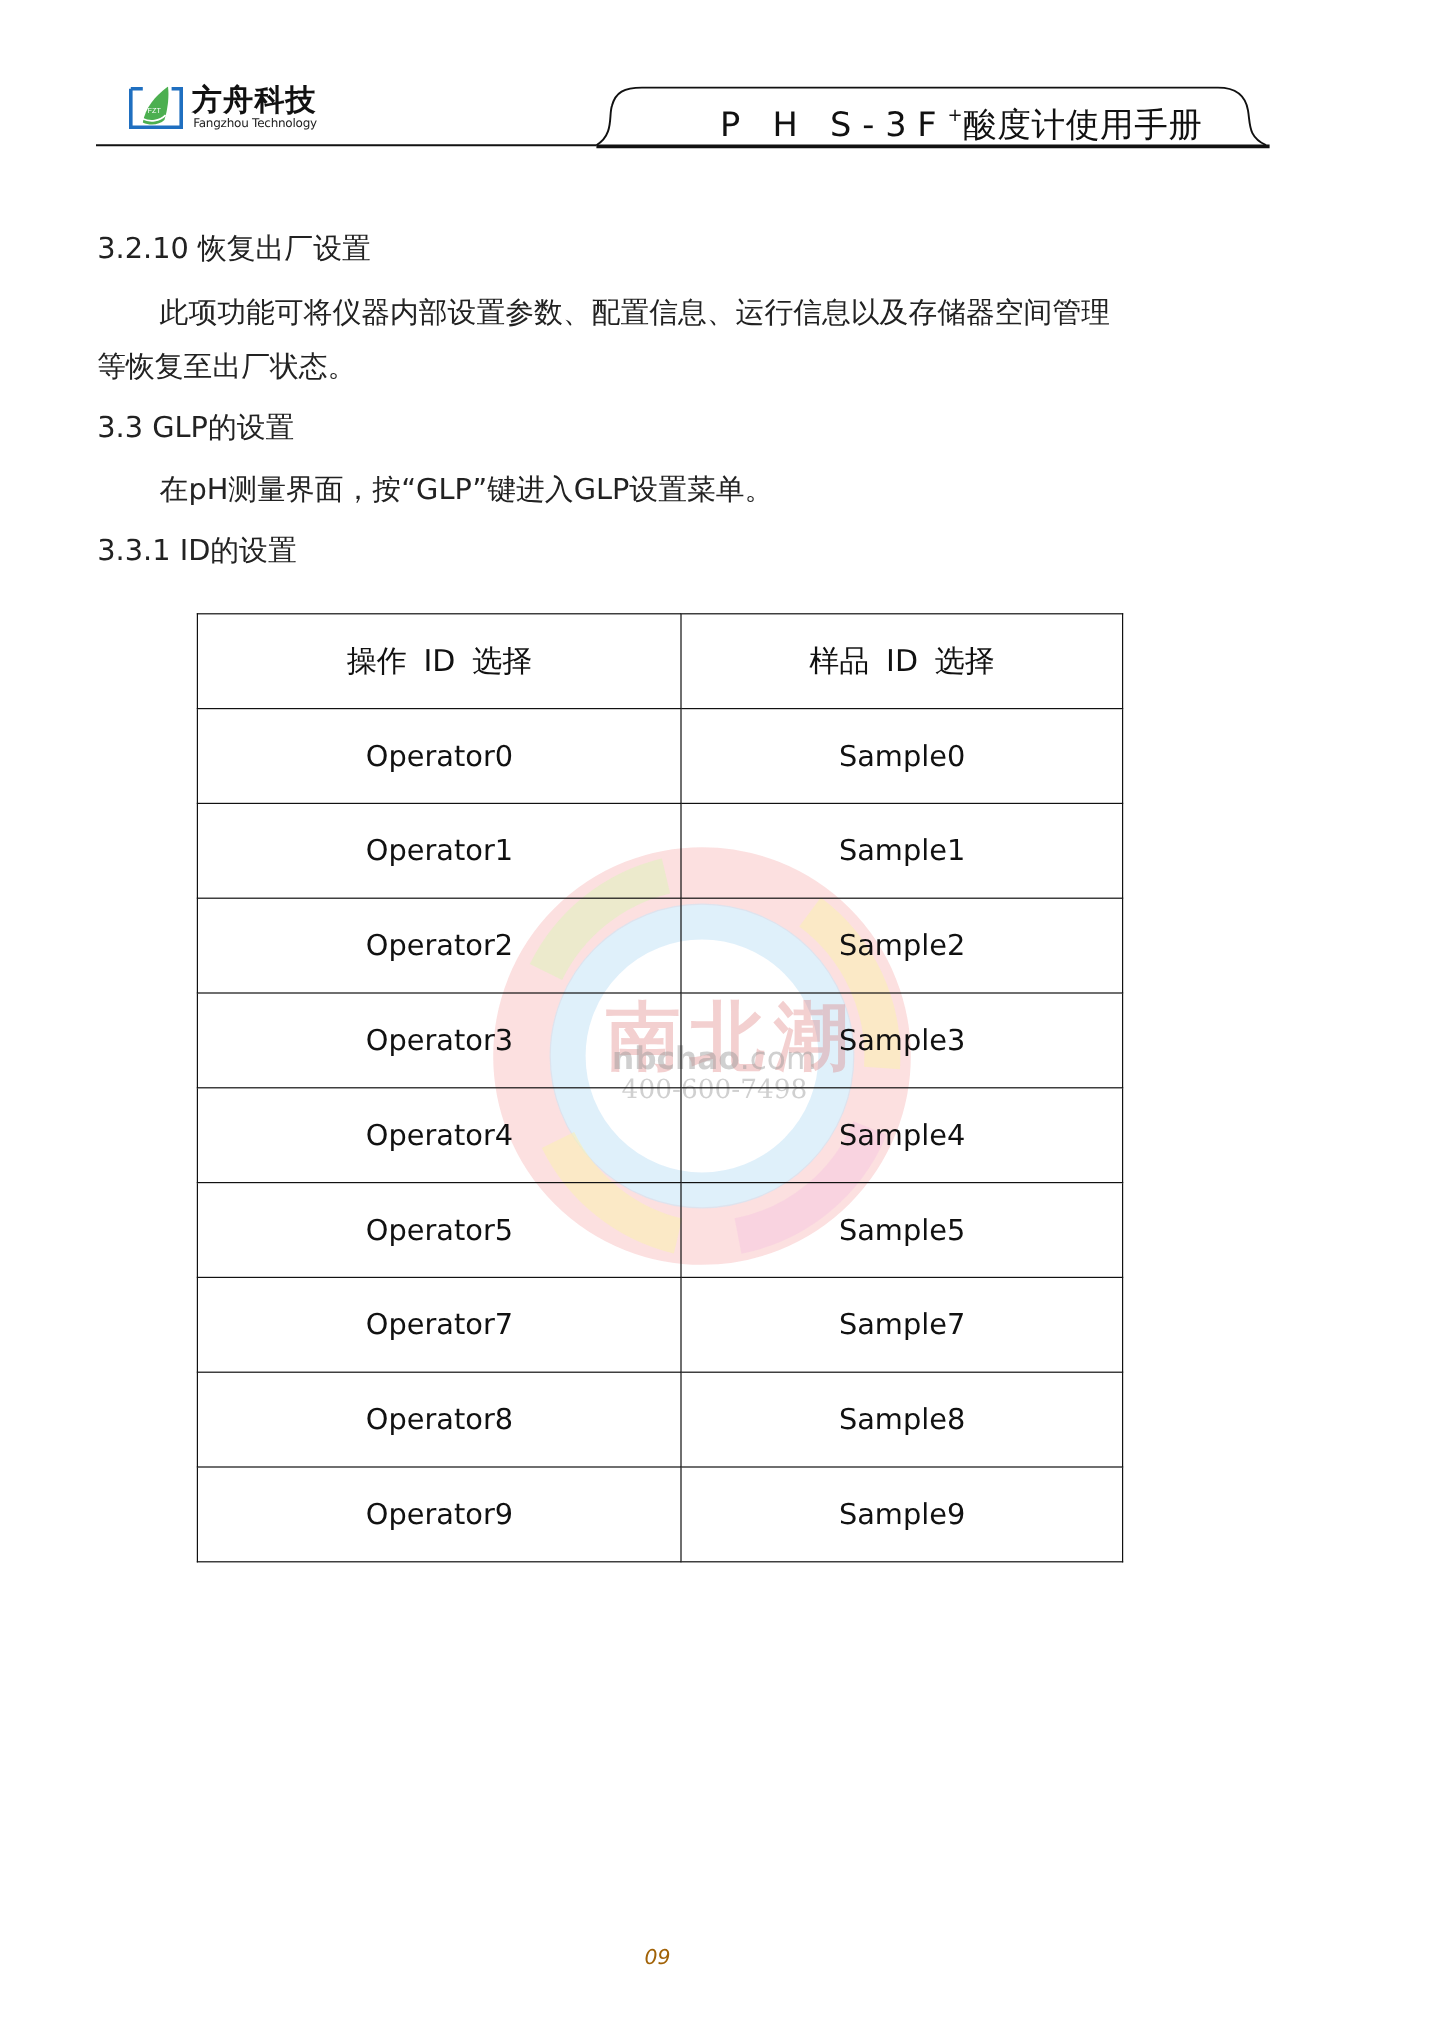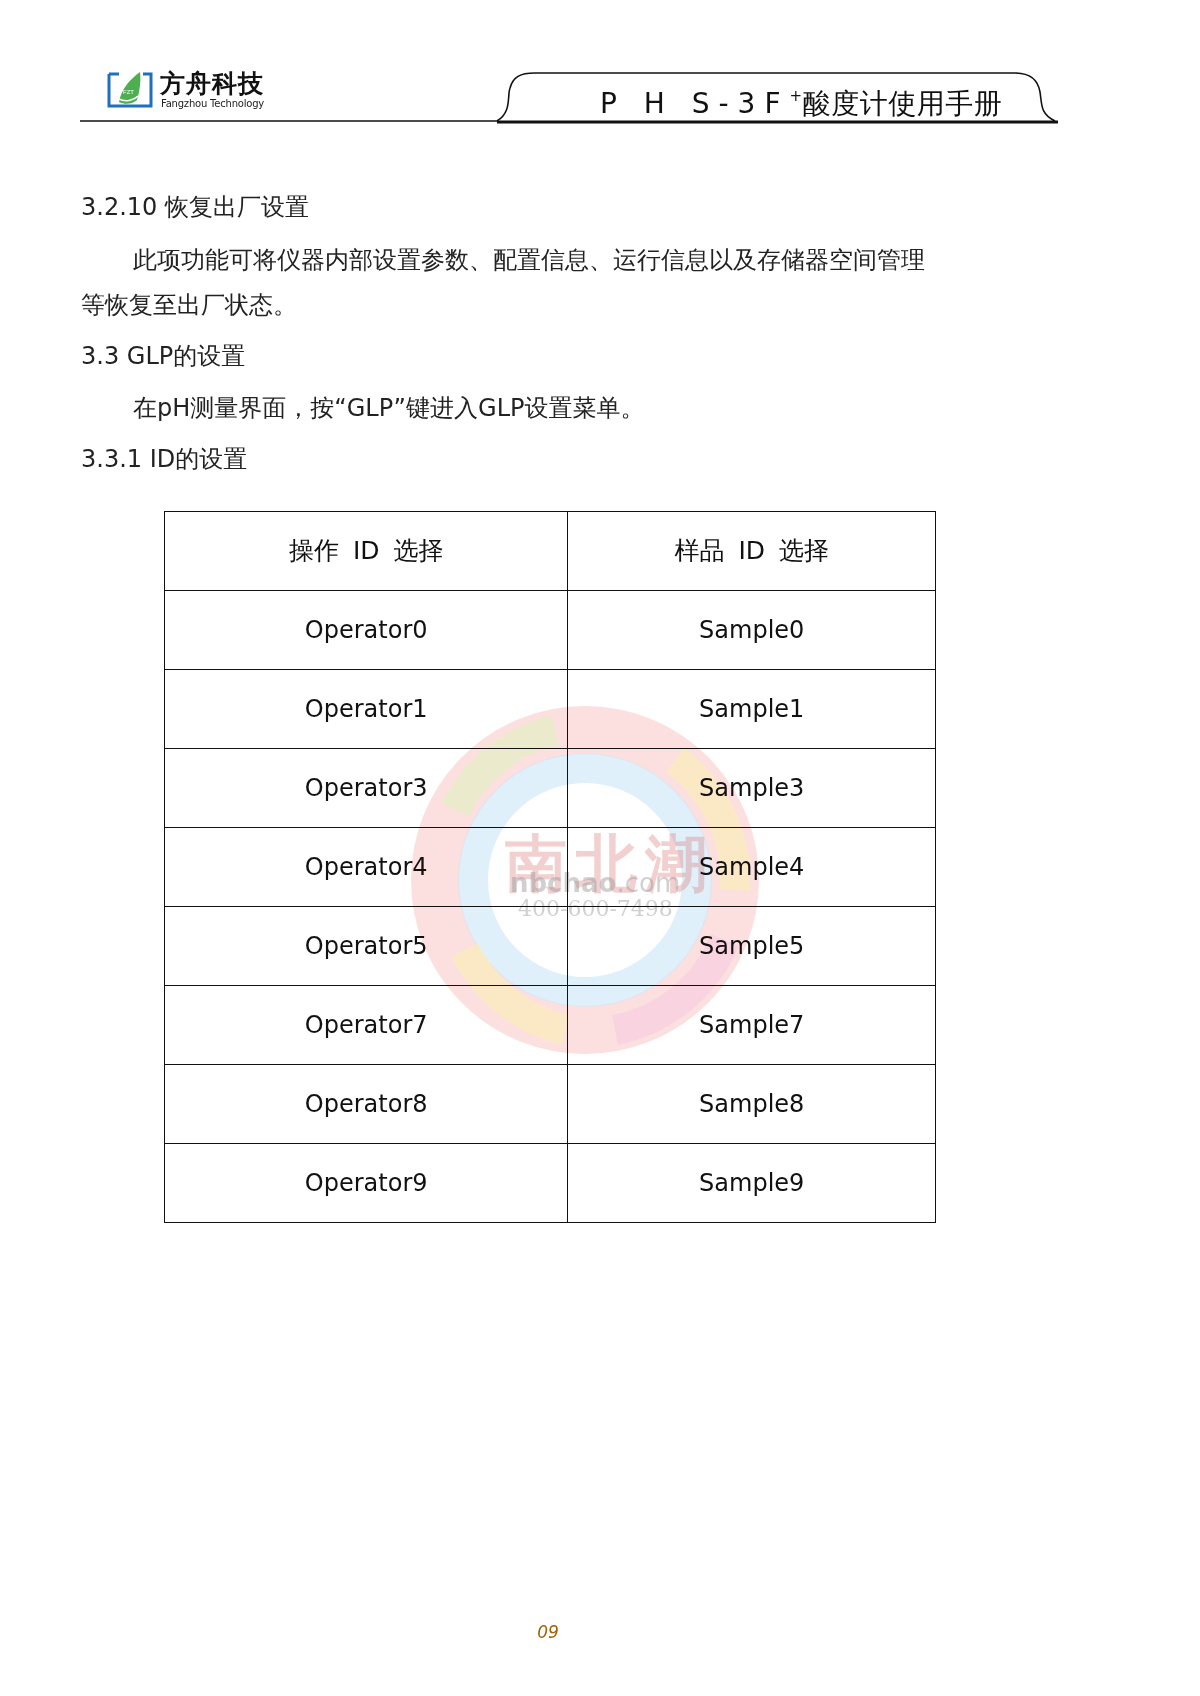--- a/index.html
+++ b/index.html
@@ -95,20 +95,24 @@
   <tbody>
     <tr>
       <td class="c1">Operator0</td>
       <td class="c2">Sample0</td>
     </tr>
     <tr>
       <td class="c1">Operator1</td>
       <td class="c2">Sample1</td>
     </tr>
     <tr>
+      <td class="c1">Operator2</td>
+      <td class="c2">Sample2</td>
+    </tr>
+    <tr>
       <td class="c1">Operator3</td>
       <td class="c2">Sample3</td>
     </tr>
     <tr>
       <td class="c1">Operator4</td>
       <td class="c2">Sample4</td>
     </tr>
     <tr>
       <td class="c1">Operator5</td>
       <td class="c2">Sample5</td>

